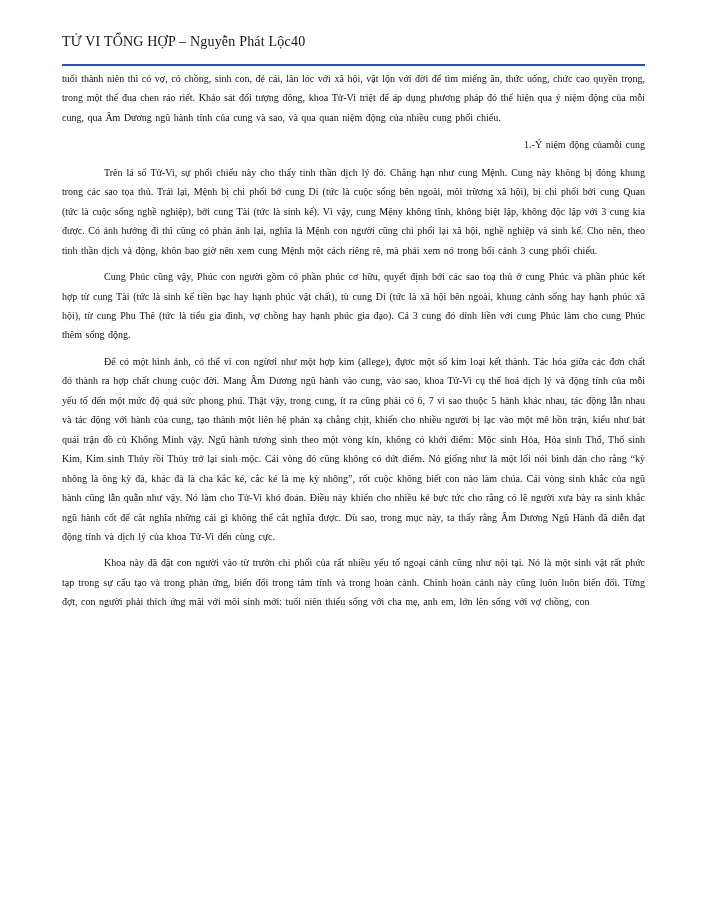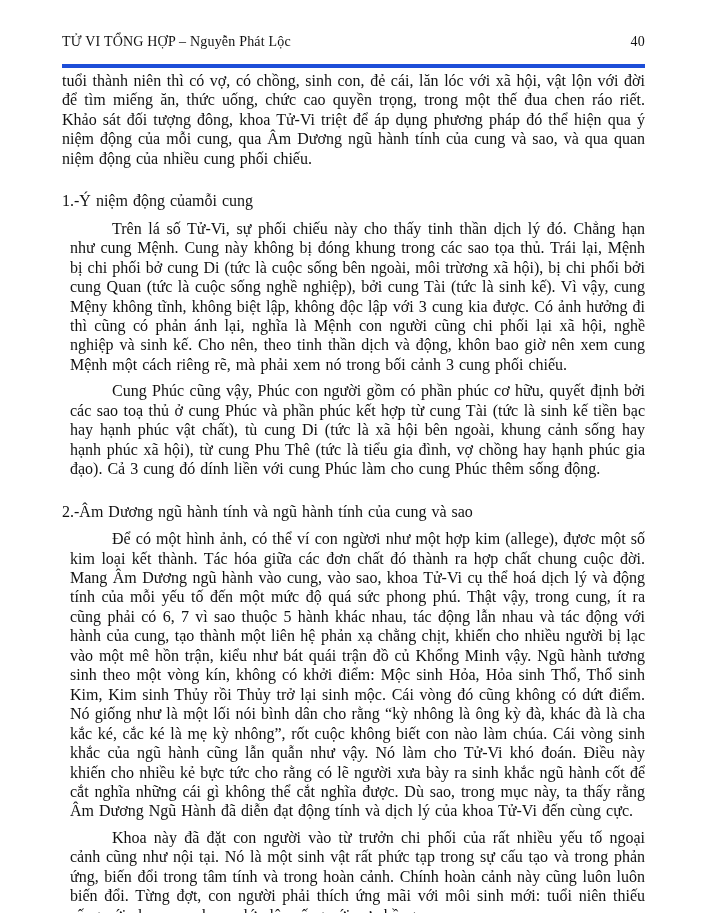--- a/index.html
+++ b/index.html
@@ -13,57 +13,56 @@
     height: 913px;
     background: #ffffff;
     box-sizing: border-box;
     padding: 34px 60px 0 62px;
     font-family: "Liberation Serif", "DejaVu Serif", serif;
     color: #111111;
     overflow: hidden;
   }
   .page-header {
     display: flex;
-    justify-content: space-between;
+    justify-content: flex-start;
     align-items: baseline;
     font-size: 14px;
     letter-spacing: 0.2px;
     padding-bottom: 14px;
-    border-bottom: 4px solid #1d4ed8;
+    border-bottom: 2px solid #1d4ed8;
   }
   .header-title { white-space: nowrap; }
   .header-page  { white-space: nowrap; }
   .body-text {
     margin-top: 3px;
   }
   .body-text p {
     margin: 0 0 7px 0;
-    font-size: 16px;
+    font-size: 10px;
     line-height: 19.45px;
     text-align: justify;
     word-spacing: 1px;
   }
-  .body-text p.indent { text-indent: 42px; margin-left: 8px; }
+  .body-text p.indent { text-indent: 42px; }
   .body-text p.heading {
-    text-align: left;
+    text-align: right;
     text-indent: 0;
-    margin-top: 23px;
+    margin-top: 8px;
     margin-bottom: 8px;
   }
 </style>
 </head>
 <body>
 
 <div class="page">
   <div class="page-header">
     <span class="header-title">TỬ VI TỔNG HỢP – Nguyễn Phát Lộc</span>
     <span class="header-page">40</span>
   </div>
   <div class="body-text" id="body-text">
       <p class="">tuổi thành niên thì có vợ, có chồng, sinh con, đẻ cái, lăn lóc với xã hội, vật lộn với đời để tìm miếng ăn, thức uống, chức cao quyền trọng, trong một thế đua chen ráo riết. Khảo sát đối tượng đông, khoa Tử-Vi triệt để áp dụng phương pháp đó thể hiện qua ý niệm động của mỗi cung, qua Âm Dương ngũ hành tính của cung và sao, và qua quan niệm động của nhiều cung phối chiếu.</p>
       <p class="heading">1.-Ý niệm động củamỗi cung</p>
       <p class=" indent">Trên lá số Tử-Vi, sự phối chiếu này cho thấy tinh thần dịch lý đó. Chẳng hạn như cung Mệnh. Cung này không bị đóng khung trong các sao tọa thủ. Trái lại, Mệnh bị chi phối bở cung Di (tức là cuộc sống bên ngoài, môi trừơng xã hội), bị chi phối bởi cung Quan (tức là cuộc sống nghề nghiệp), bởi cung Tài (tức là sinh kế). Vì vậy, cung Mệny không tĩnh, không biệt lập, không độc lập với 3 cung kia được. Có ảnh hưởng đi thì cũng có phản ánh lại, nghĩa là Mệnh con người cũng chi phối lại xã hội, nghề nghiệp và sinh kế. Cho nên, theo tinh thần dịch và động, khôn bao giờ nên xem cung Mệnh một cách riêng rẽ, mà phải xem nó trong bối cảnh 3 cung phối chiếu.</p>
       <p class=" indent">Cung Phúc cũng vậy, Phúc con người gồm có phần phúc cơ hữu, quyết định bởi các sao toạ thủ ở cung Phúc và phần phúc kết hợp từ cung Tài (tức là sinh kế tiền bạc hay hạnh phúc vật chất), tù cung Di (tức là xã hội bên ngoài, khung cảnh sống hay hạnh phúc xã hội), từ cung Phu Thê (tức là tiểu gia đình, vợ chồng hay hạnh phúc gia đạo). Cả 3 cung đó dính liền với cung Phúc làm cho cung Phúc thêm sống động.</p>
-      <p class="heading">2.-Âm Dương ngũ hành tính và ngũ hành tính của cung và sao</p>
       <p class=" indent">Để có một hình ảnh, có thể ví con ngừơi như một hợp kim (allege), đựơc một số kim loại kết thành. Tác hóa giữa các đơn chất đó thành ra hợp chất chung cuộc đời. Mang Âm Dương ngũ hành vào cung, vào sao, khoa Tử-Vi cụ thể hoá dịch lý và động tính  của mỗi yếu tố đến một mức độ quá sức phong phú. Thật vậy, trong cung, ít ra cũng phải có 6, 7 vì sao thuộc 5 hành khác nhau, tác động lẫn nhau và tác động với hành của cung, tạo thành một liên hệ phản xạ chằng chịt, khiến cho nhiều người bị lạc vào một mê hồn trận, kiểu như bát quái trận đồ củ Khổng Minh vậy. Ngũ hành tương sinh theo một vòng kín, không có khởi điểm: Mộc sinh Hỏa, Hỏa sinh Thổ, Thổ sinh Kim, Kim sinh Thủy rồi Thủy trở lại sinh mộc. Cái vòng đó cũng không có dứt điểm. Nó giống như là một lối nói bình dân cho rằng “kỳ nhông là ông kỳ đà, khác đà là cha kắc ké, cắc ké là mẹ kỳ nhông”, rốt cuộc không biết con nào làm chúa. Cái vòng sinh khắc của ngũ hành cũng lẫn quẫn như vậy. Nó làm cho Tử-Vi khó đoán. Điều này khiến cho nhiều kẻ bực tức cho rằng có lẽ người xưa bày ra sinh khắc ngũ hành cốt để cắt nghĩa những cái gì không thể cắt nghĩa được. Dù sao, trong mục này, ta thấy rằng Âm Dương Ngũ Hành đã diễn đạt động tính và dịch lý của khoa Tử-Vi đến cùng cực.</p>
       <p class=" indent">Khoa này đã đặt con người vào từ trưởn chi phối của rất nhiều yếu tố ngoại cảnh cũng như nội tại. Nó là một sinh vật rất phức tạp trong sự cấu tạo và trong phản ứng, biến đổi trong tâm tính và trong hoàn cảnh. Chính hoàn cảnh này cũng luôn luôn biến đổi. Từng đợt, con người phải thích ứng mãi với môi sinh mới: tuổi niên thiếu sống với cha mẹ, anh em, lớn lên sống với vợ chồng, con</p>
     </div>
 </div>
 
 </body></html>

